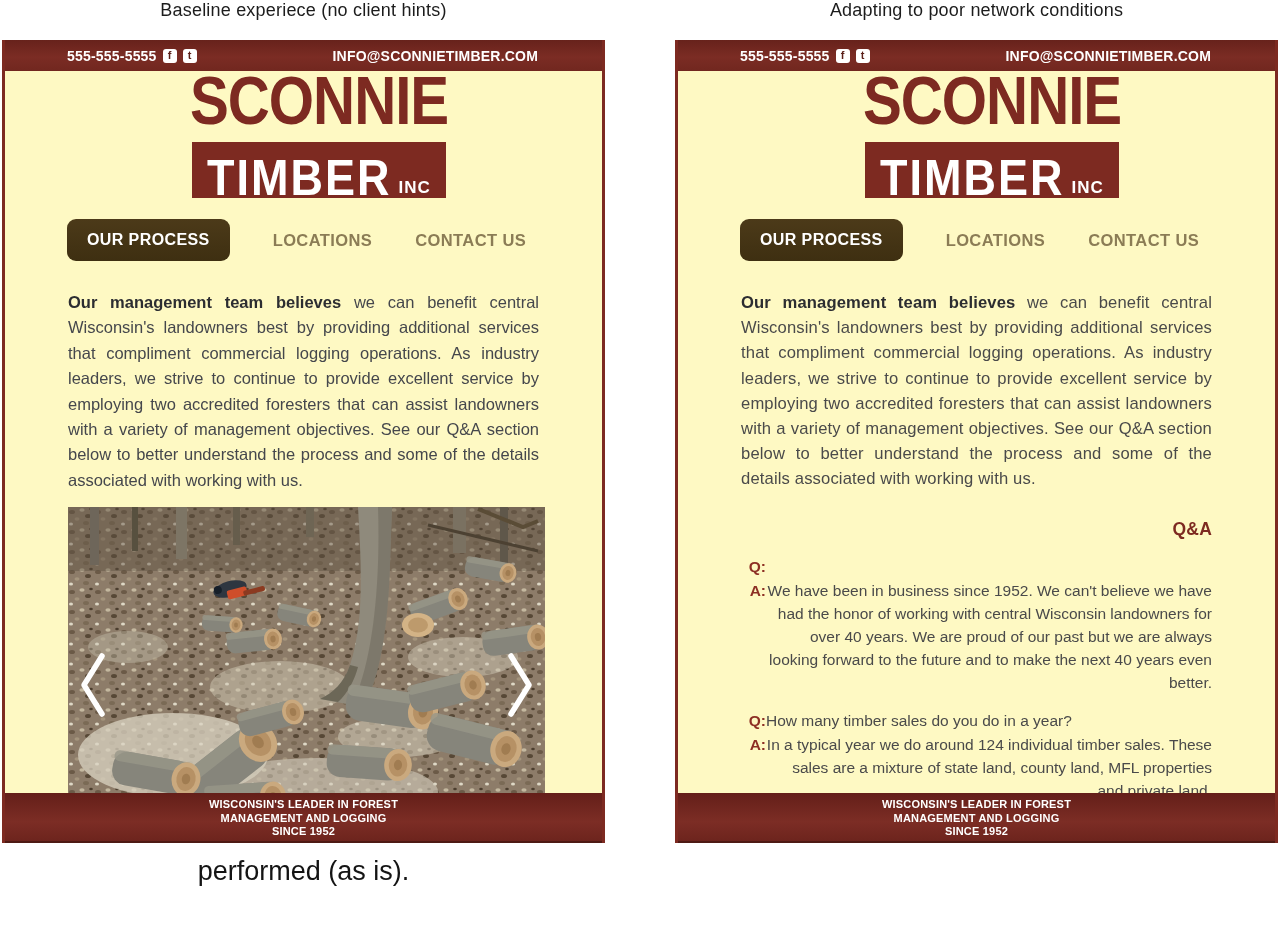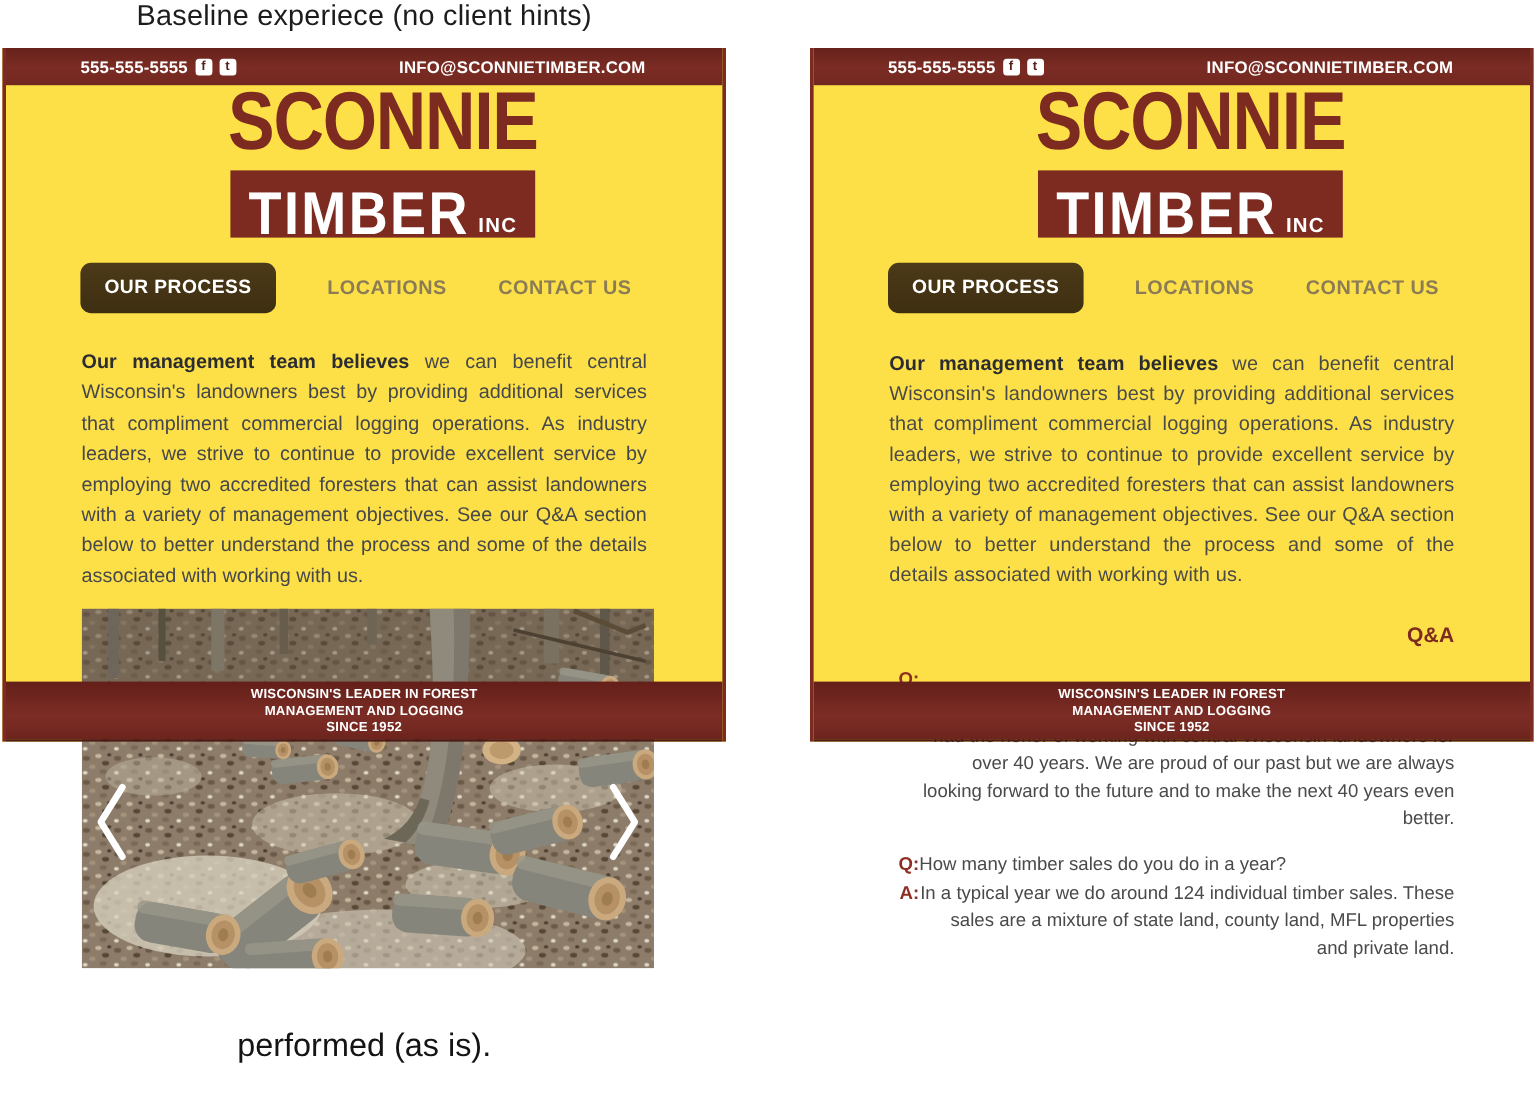--- a/index.html
+++ b/index.html
@@ -5,24 +5,24 @@
   * { margin:0; padding:0; box-sizing:border-box; }
   html,body { width:1280px; height:926px; background:#ffffff; overflow:hidden;
               font-family:"Liberation Sans", sans-serif; }
   .stage { position:relative; width:1280px; height:926px; }
 
   .panel { position:absolute; top:0; width:603px; height:926px; }
   #panel-baseline { left:2px; }
   #panel-adapted  { left:675px; }
 
   .panel-title { position:absolute; top:0; left:0; right:0; text-align:center;
-                 font-size:24px; color:#1c1c1c; letter-spacing:.2px; }
-
-  .site { position:absolute; top:40px; left:0; width:603px; height:578px;
-          background:#fde047; border-left:3px solid #7d2a21; border-right:3px solid #7d2a21; }
+                 font-size:18px; color:#1c1c1c; letter-spacing:.2px; }
+
+  .site { position:absolute; top:40px; left:0; width:603px; height:803px;
+          background:#fef9c3; border-left:3px solid #7d2a21; border-right:3px solid #7d2a21; }
 
   
   .topbar { height:31px; background:linear-gradient(180deg,#67221b 0%,#7b2c24 55%,#71271f 100%);
             display:flex; align-items:center; padding:0 64px 0 62px;
             color:#fff; font-weight:bold; font-size:14px; letter-spacing:.2px; }
   .topbar-left { display:flex; align-items:center; }
   .social-badge { width:14px; height:14px; background:#ffffff; border-radius:3px;
                   margin-left:6px; display:flex; align-items:center; justify-content:center;
                   color:#5b1f18; font-size:11px; font-weight:bold; line-height:1; cursor:pointer; }
   .topbar-email { margin-left:auto; }
@@ -201,20 +201,21 @@
         <div>SINCE 1952</div>
       </div>
     </div>
 
     <div class="caption">
       <div>performed (as is).</div>
     </div>
   </div>
 
   <div class="panel" id="panel-adapted">
+    <div class="panel-title">Adapting to poor network conditions</div>
 
     <div class="site">
       <div class="topbar">
         <div class="topbar-left">
           <span>555-555-5555</span>
           <span class="social-badge">
               <span>f</span>
             </span>
           <span class="social-badge">
               <span>t</span>

